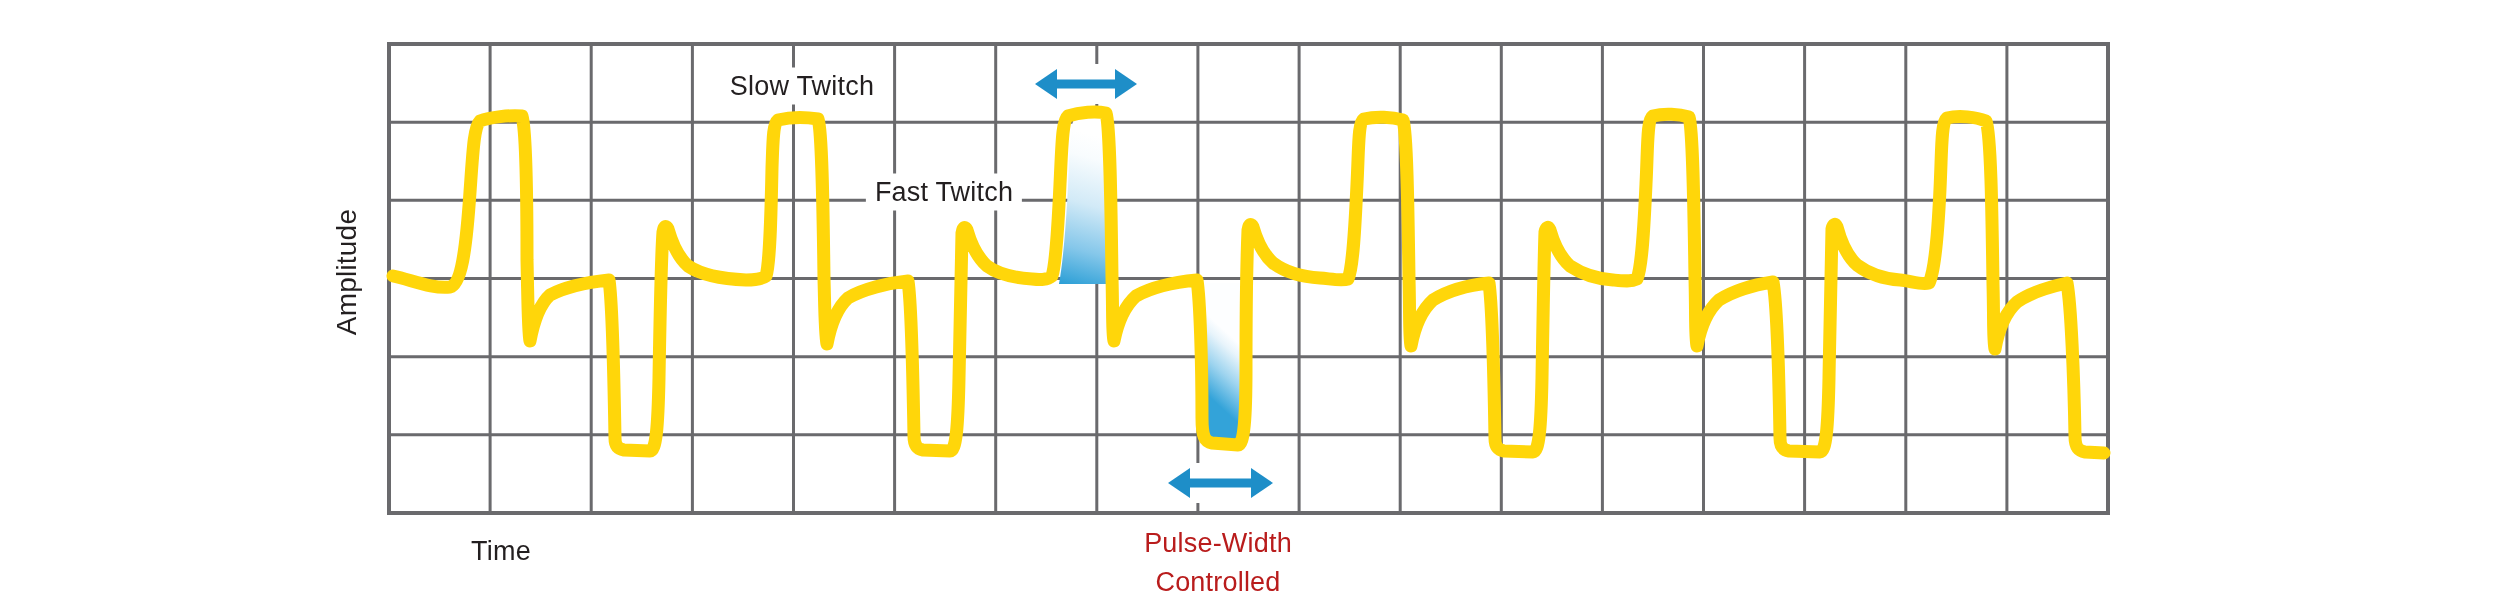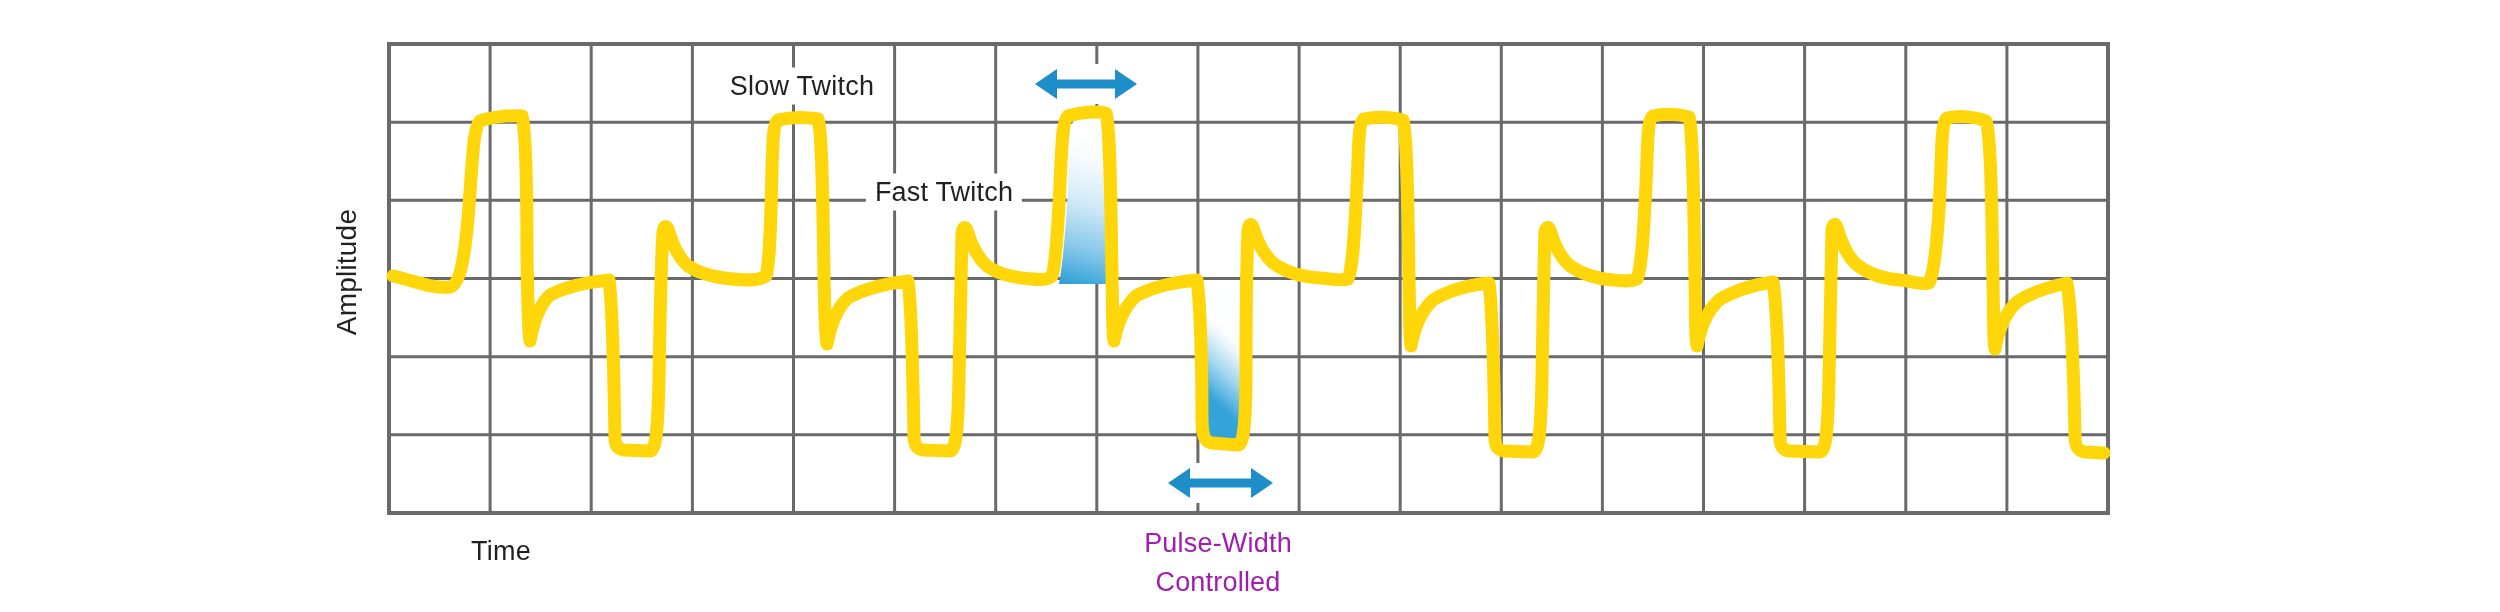--- a/index.html
+++ b/index.html
@@ -17,21 +17,21 @@
     white-space:nowrap;
     color:#231F20;
     font-size:27px;
     letter-spacing:0.2px;
   }
   .lbl.boxed{background:#ffffff;padding:3px 9px;}
   #lbl-slow{left:802px;top:86px;}
   #lbl-fast{left:944px;top:192px;}
   #lbl-amplitude{left:347px;top:272px;font-size:28px;transform:translate(-50%,-50%) rotate(-90deg);}
   #lbl-time{left:501px;top:551px;text-align:center;}
-  #lbl-pwc{left:1218px;top:563px;text-align:center;line-height:39px;color:#a21caf;}
+  #lbl-pwc{left:1218px;top:563px;text-align:center;line-height:39px;color:#b91c1c;}
   #lbl-pwc span{display:block;}
 </style>
 </head>
 <body>
 
 <div class="stage">
   <svg id="chart-svg" width="2500" height="612" viewBox="0 0 2500 612">
       <defs>
         <linearGradient id="gradUp" gradientUnits="userSpaceOnUse" x1="1062" y1="284" x2="1104" y2="138">
           <stop offset="0" stop-color="#2C9FD6"></stop>

